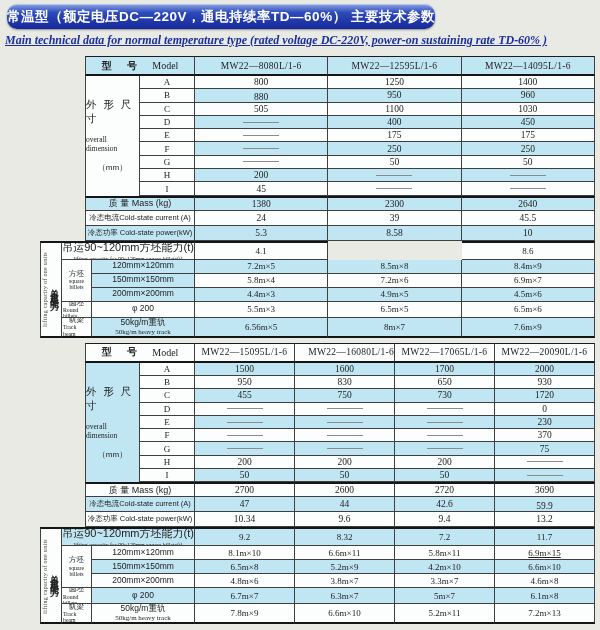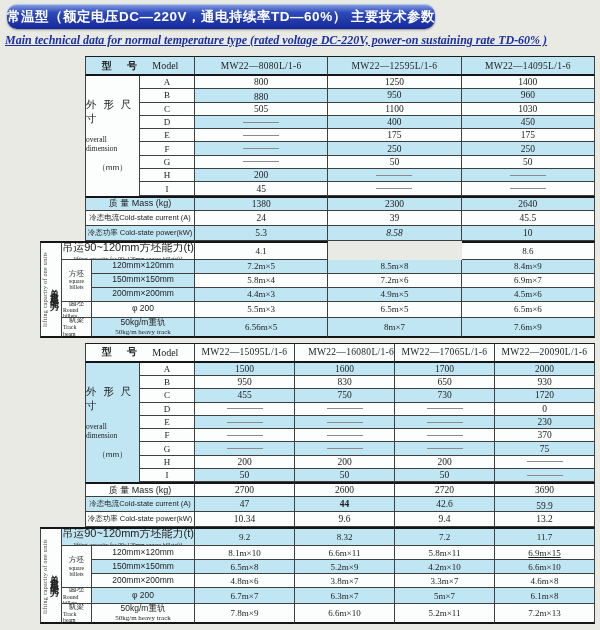--- a/index.html
+++ b/index.html
@@ -221,21 +221,21 @@
         </div>
         <div class="c  white" style="grid-area: 12 / 8;">
           <span class="valtxt">45.5</span>
         </div>
         <div class="c bl tint" style="grid-area: 13 / 3 / auto / 6;">
           <span class="slab small">冷态功率 Cold-state power(kW)</span>
         </div>
         <div class="c  tint" style="grid-area: 13 / 6;">
           <span class="valtxt">5.3</span>
         </div>
-        <div class="c  tint" style="grid-area: 13 / 7; font-style: italic;">
+        <div class="c  tint" style="grid-area: 13 / 7;">
           <span class="valtxt">8.58</span>
         </div>
         <div class="c  tint" style="grid-area: 13 / 8;">
           <span class="valtxt">10</span>
         </div>
         <div class="c bl bt2 bb2 strip white" style="grid-area: 14 / 1 / 20 / 2;">
           <span class="strip-en">lifting capacity of one units</span>
           <span class="strip-cn">单台起吊能力</span>
         </div>
         <div class="c lifthead bt2 white" style="grid-area: 14 / 2 / auto / 6;">
@@ -495,21 +495,21 @@
         </div>
         <div class="c  white bt2" style="grid-area: 11 / 9;">
           <span class="valtxt">3690</span>
         </div>
         <div class="c bl tint" style="grid-area: 12 / 3 / auto / 6;">
           <span class="slab small">冷态电流Cold-state current (A)</span>
         </div>
         <div class="c  tint" style="grid-area: 12 / 6;">
           <span class="valtxt">47</span>
         </div>
-        <div class="c  tint" style="grid-area: 12 / 7; font-weight: bold;">
+        <div class="c  tint" style="grid-area: 12 / 7;">
           <span class="valtxt">44</span>
         </div>
         <div class="c  tint" style="grid-area: 12 / 8;">
           <span class="valtxt">42.6</span>
         </div>
         <div class="c  tint" style="grid-area: 12 / 9; align-items: flex-end;">
           <span class="valtxt">59.9</span>
         </div>
         <div class="c bl white" style="grid-area: 13 / 3 / auto / 6;">
           <span class="slab small">冷态功率 Cold-state power(kW)</span>

